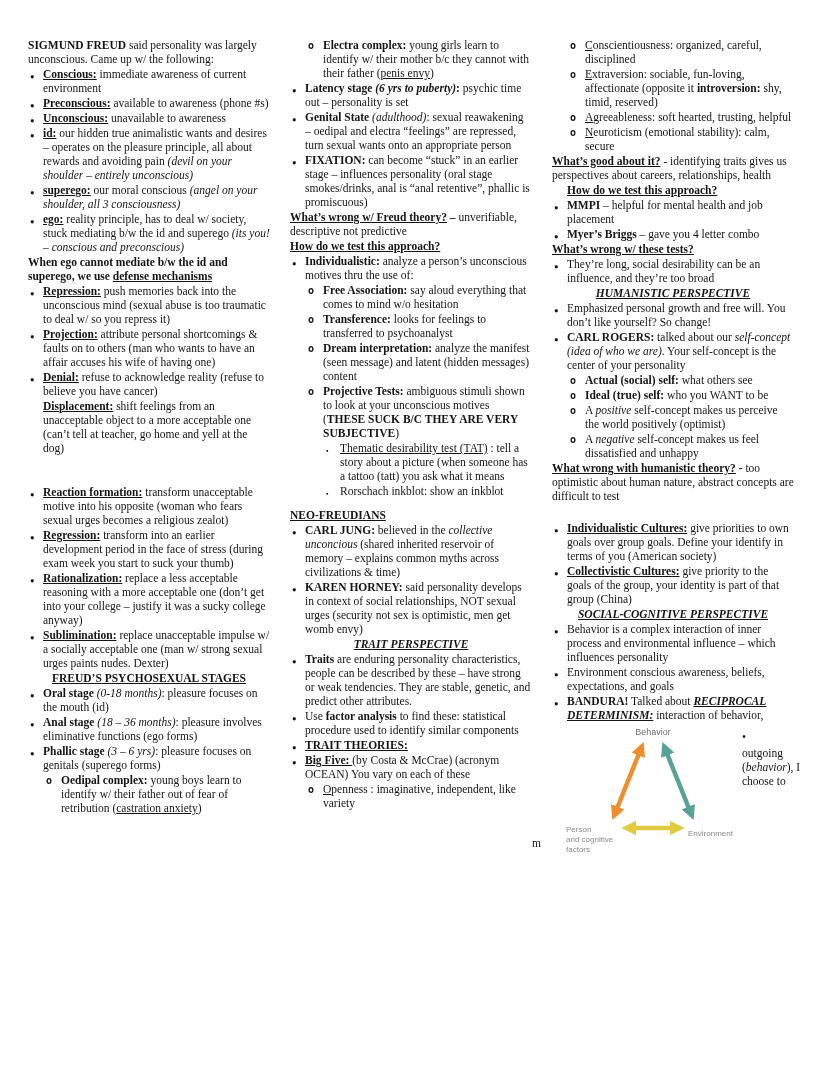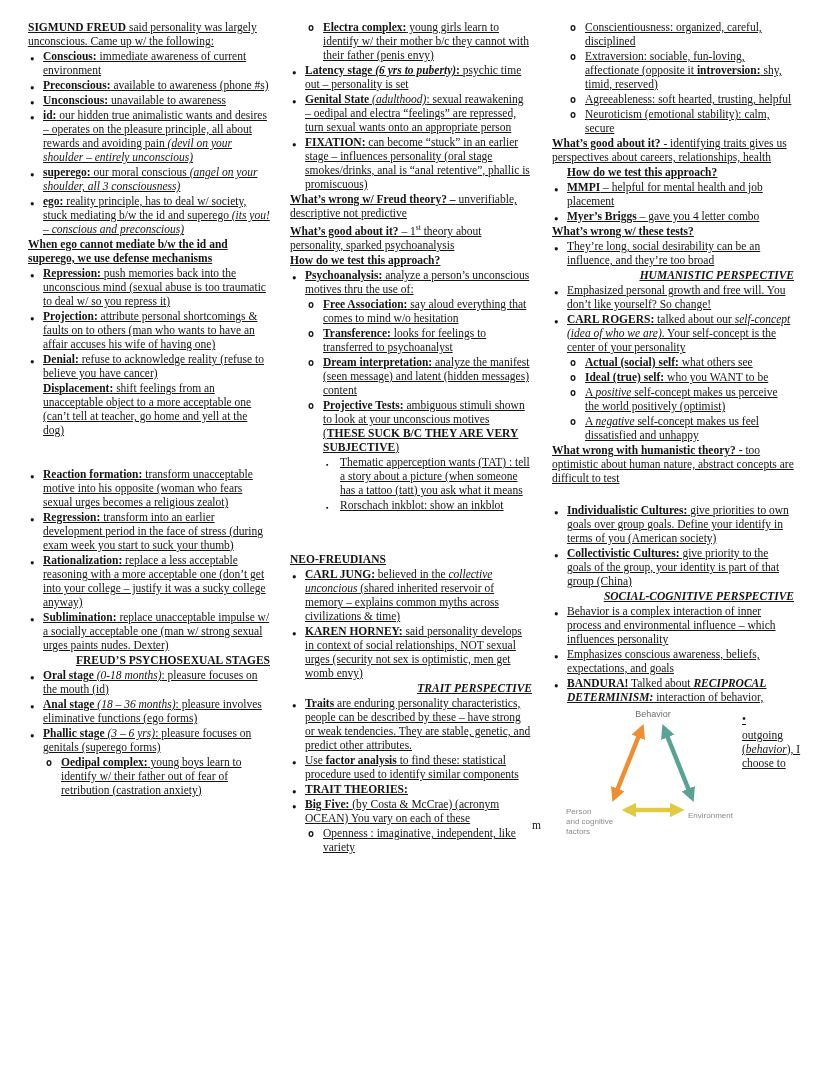--- a/index.html
+++ b/index.html
@@ -1,23 +1,23 @@
 <!DOCTYPE html>
 <html><head>
 <meta charset="utf-8">
 <style>
   html,body{margin:0;padding:0;}
   body{
     width:828px;height:1071px;background:#ffffff;overflow:hidden;
     font-family:"Liberation Serif", serif;font-size:11.5px;line-height:14px;color:#141414;
   }
-  .page{display:flex;gap:20px;padding:20px 24px 0 28px;text-decoration:underline;}
+  .page{display:flex;gap:20px;padding:38px 24px 0 28px;}
   .col{width:242px;flex:0 0 auto;}
   .item{position:relative;margin-bottom:1px;}
-  .item.center{text-align:right;}
+  .item.center{text-align:center;}
   .ind0.hang{padding-left:15px;}
   .ind1{padding-left:33px;}
   .ind2{padding-left:50px;}
   .bullet{position:absolute;top:0;}
   .ind0 > .bullet{left:2px;}
   .ind1 > .bullet{left:18px;}
   .ind2 > .bullet{left:36px;}
   .bl-d{font-size:7.5px;top:3px;}
   .bl-c{font-family:"DejaVu Sans Mono", monospace;font-size:10px;font-weight:bold;top:1px;}
   .bl-s{font-size:7px;top:3px;}
@@ -63,30 +63,29 @@
         <div class="item ind1 hang"><span class="bullet bl-c">o</span><span class="b">Oedipal complex:</span><span> young boys learn to identify w/ their father out of fear of retribution (</span><span class="u">castration anxiety</span><span>)</span></div>
       </div>
   </div>
   <div class="col">
     <div class="items">
         <div class="item ind1 hang"><span class="bullet bl-c">o</span><span class="b">Electra complex:</span><span> young girls learn to identify w/ their mother b/c they cannot with their father (</span><span class="u">penis envy</span><span>)</span></div>
         <div class="item ind0 hang"><span class="bullet bl-d">●</span><span class="b">Latency stage </span><span class="b i">(6 yrs to puberty)</span><span class="b">:</span><span> psychic time out – personality is set</span></div>
         <div class="item ind0 hang"><span class="bullet bl-d">●</span><span class="b">Genital State </span><span class="i">(adulthood)</span><span>: sexual reawakening – oedipal and electra “feelings” are repressed, turn sexual wants onto an appropriate person</span></div>
         <div class="item ind0 hang"><span class="bullet bl-d">●</span><span class="b">FIXATION:</span><span> can become “stuck” in an earlier stage – influences personality (oral stage smokes/drinks, anal is “anal retentive”, phallic is promiscuous)</span></div>
         <div class="item ind0"><span class="b u">What’s wrong w/ Freud theory?</span><span class="b"> –</span><span> unverifiable, descriptive not predictive</span></div>
-        <div class="item ind0"><span class="b u">What’s good about it?</span><span> – 1</span><span class="sup">st</span><span> theory about personality, sparked psychoanalysis</span></div>
         <div class="item ind0"><span class="b u">How do we test this approach?</span></div>
-        <div class="item ind0 hang"><span class="bullet bl-d">●</span><span class="b">Psychoanalysis:</span><span> analyze a person’s unconscious motives thru the use of:</span></div>
+        <div class="item ind0 hang"><span class="bullet bl-d">●</span><span class="b">Individualistic:</span><span> analyze a person’s unconscious motives thru the use of:</span></div>
         <div class="item ind1 hang"><span class="bullet bl-c">o</span><span class="b">Free Association:</span><span> say aloud everything that comes to mind w/o hesitation</span></div>
         <div class="item ind1 hang"><span class="bullet bl-c">o</span><span class="b">Transference:</span><span> looks for feelings to transferred to psychoanalyst</span></div>
         <div class="item ind1 hang"><span class="bullet bl-c">o</span><span class="b">Dream interpretation:</span><span> analyze the manifest (seen message) and latent (hidden messages) content</span></div>
         <div class="item ind1 hang"><span class="bullet bl-c">o</span><span class="b">Projective Tests:</span><span> ambiguous stimuli shown to look at your unconscious motives (</span><span class="b">THESE SUCK B/C THEY ARE VERY SUBJECTIVE</span><span>)</span></div>
-        <div class="item ind2 hang"><span class="bullet bl-s">▪</span><span class="u">Thematic apperception wants (TAT)</span><span> : tell a story about a picture (when someone has a tattoo (tatt) you ask what it means</span></div>
+        <div class="item ind2 hang"><span class="bullet bl-s">▪</span><span class="u">Thematic desirability test (TAT)</span><span> : tell a story about a picture (when someone has a tattoo (tatt) you ask what it means</span></div>
         <div class="item ind2 hang"><span class="bullet bl-s">▪</span><span>Rorschach inkblot: show an inkblot</span></div>
-        <div class="item ind0" style="margin-top: 40px;"><span class="b u">NEO-FREUDIANS</span></div>
+        <div class="item ind0" style="margin-top: 10px;"><span class="b u">NEO-FREUDIANS</span></div>
         <div class="item ind0 hang"><span class="bullet bl-d">●</span><span class="b">CARL JUNG:</span><span> believed in the </span><span class="i">collective unconcious</span><span> (shared inherited reservoir of memory – explains common myths across civilizations &amp; time)</span></div>
         <div class="item ind0 hang"><span class="bullet bl-d">●</span><span class="b">KAREN HORNEY:</span><span> said personality develops in context of social relationships, NOT sexual urges (security not sex is optimistic, men get womb envy)</span></div>
         <div class="item ind0 center"><span class="b i u">TRAIT PERSPECTIVE</span></div>
         <div class="item ind0 hang"><span class="bullet bl-d">●</span><span class="b">Traits</span><span> are enduring personality characteristics, people can be described by these – have strong or weak tendencies. They are stable, genetic, and predict other attributes.</span></div>
         <div class="item ind0 hang"><span class="bullet bl-d">●</span><span>Use </span><span class="b">factor analysis</span><span> to find these: statistical procedure used to identify similar components</span></div>
         <div class="item ind0 hang"><span class="bullet bl-d">●</span><span class="b u">TRAIT THEORIES:</span></div>
         <div class="item ind0 hang"><span class="bullet bl-d">●</span><span class="b u">Big Five: </span><span>(by Costa &amp; McCrae) (acronym OCEAN) You vary on each of these</span></div>
         <div class="item ind1 hang"><span class="bullet bl-c">o</span><span class="u">O</span><span>penness : imaginative, independent, like variety</span></div>
       </div>
   </div>
@@ -107,21 +106,21 @@
         <div class="item ind0 hang"><span class="bullet bl-d">●</span><span class="b">CARL ROGERS:</span><span> talked about our </span><span class="i">self-concept (idea of who we are)</span><span>. Your self-concept is the center of your personality</span></div>
         <div class="item ind1 hang"><span class="bullet bl-c">o</span><span class="b">Actual (social) self:</span><span> what others see</span></div>
         <div class="item ind1 hang"><span class="bullet bl-c">o</span><span class="b">Ideal (true) self:</span><span> who you WANT to be</span></div>
         <div class="item ind1 hang"><span class="bullet bl-c">o</span><span>A </span><span class="i">positive</span><span> self-concept makes us perceive the world positively (optimist)</span></div>
         <div class="item ind1 hang"><span class="bullet bl-c">o</span><span>A </span><span class="i">negative</span><span> self-concept makes us feel dissatisfied and unhappy</span></div>
         <div class="item ind0"><span class="b u">What wrong with humanistic theory?</span><span class="b">  - </span><span>too optimistic about human nature, abstract concepts are difficult to test</span></div>
         <div class="item ind0 hang" style="margin-top: 18px;"><span class="bullet bl-d">●</span><span class="b u">Individualistic Cultures:</span><span> give priorities to own goals over group goals. Define your identify in terms of you (American society)</span></div>
         <div class="item ind0 hang"><span class="bullet bl-d">●</span><span class="b u">Collectivistic Cultures:</span><span> give priority to the goals of the group, your identity is part of that group (China)</span></div>
         <div class="item ind0 center"><span class="b i u">SOCIAL-COGNITIVE PERSPECTIVE</span></div>
         <div class="item ind0 hang"><span class="bullet bl-d">●</span><span>Behavior is a complex interaction of inner process and environmental influence – which influences personality</span></div>
-        <div class="item ind0 hang"><span class="bullet bl-d">●</span><span>Emphasizes conscious awareness, beliefs, expectations, and goals</span></div>
+        <div class="item ind0 hang"><span class="bullet bl-d">●</span><span>Environment conscious awareness, beliefs, expectations, and goals</span></div>
         <div class="item ind0 hang"><span class="bullet bl-d">●</span><span class="b">BANDURA!</span><span> Talked about </span><span class="b i u">RECIPROCAL DETERMINISM:</span><span> interaction of behavior,</span></div>
       </div>
 
     <div class="wrapblk">
       <span class="frag-m">m</span>
 
       <svg width="178" height="150" viewBox="0 0 178 150">
         <defs>
           <marker id="mo" viewBox="0 0 10 10" refX="7" refY="5" markerWidth="3.2" markerHeight="3.2" orient="auto-start-reverse">
             <path d="M0,0 L10,5 L0,10 z" fill="#EE8E2E"></path>

